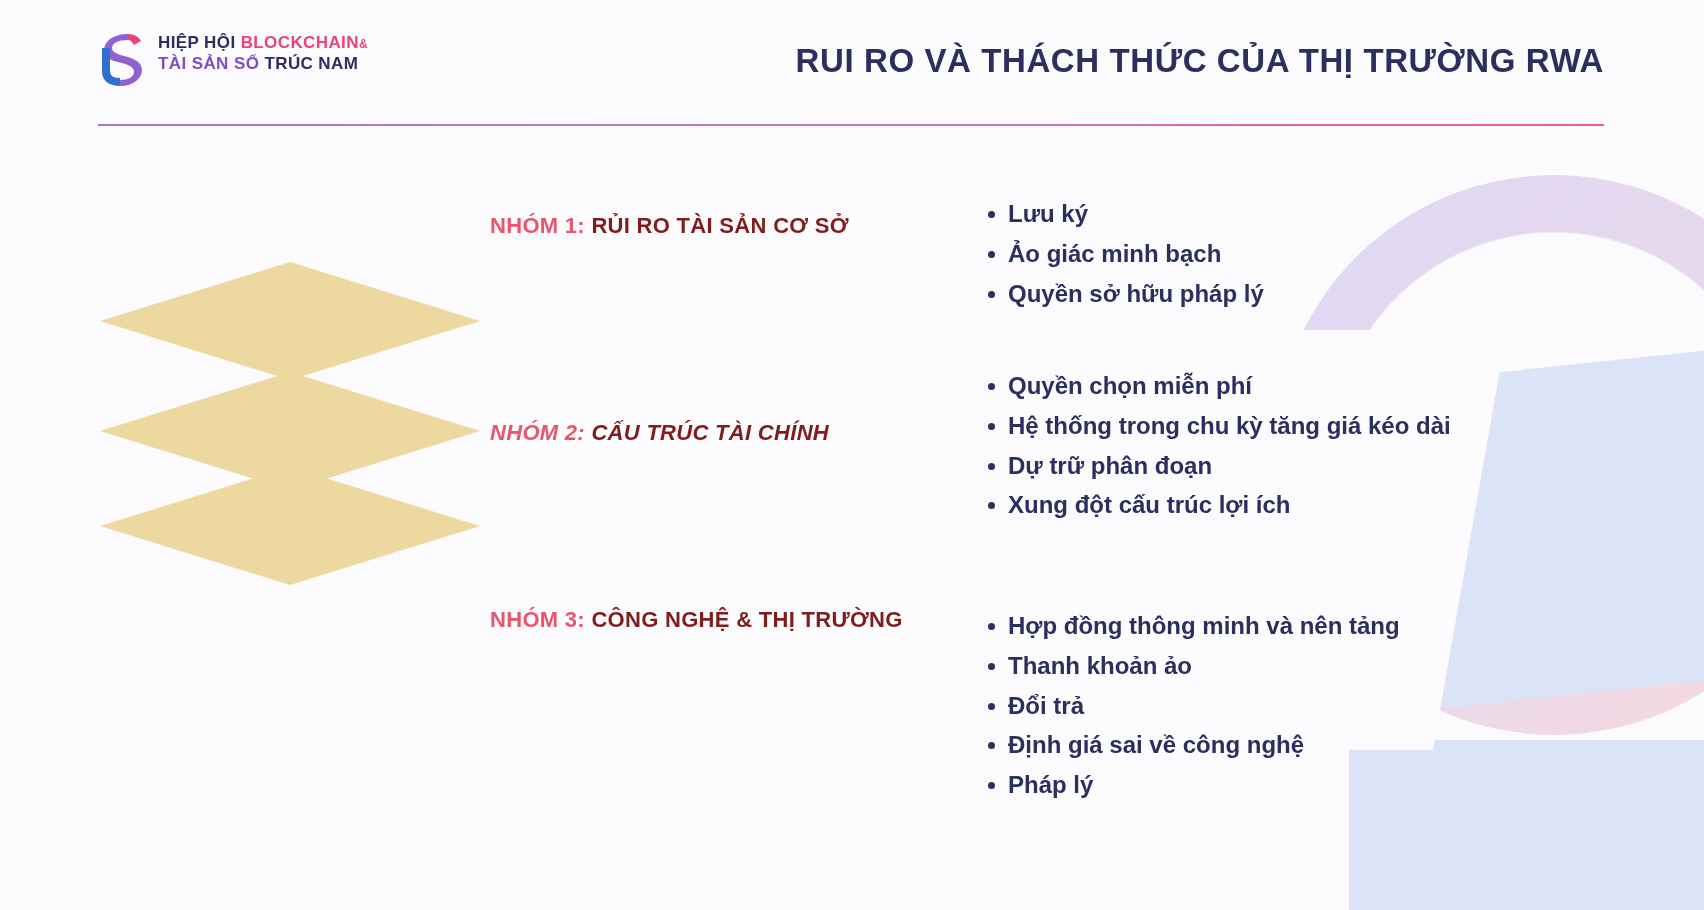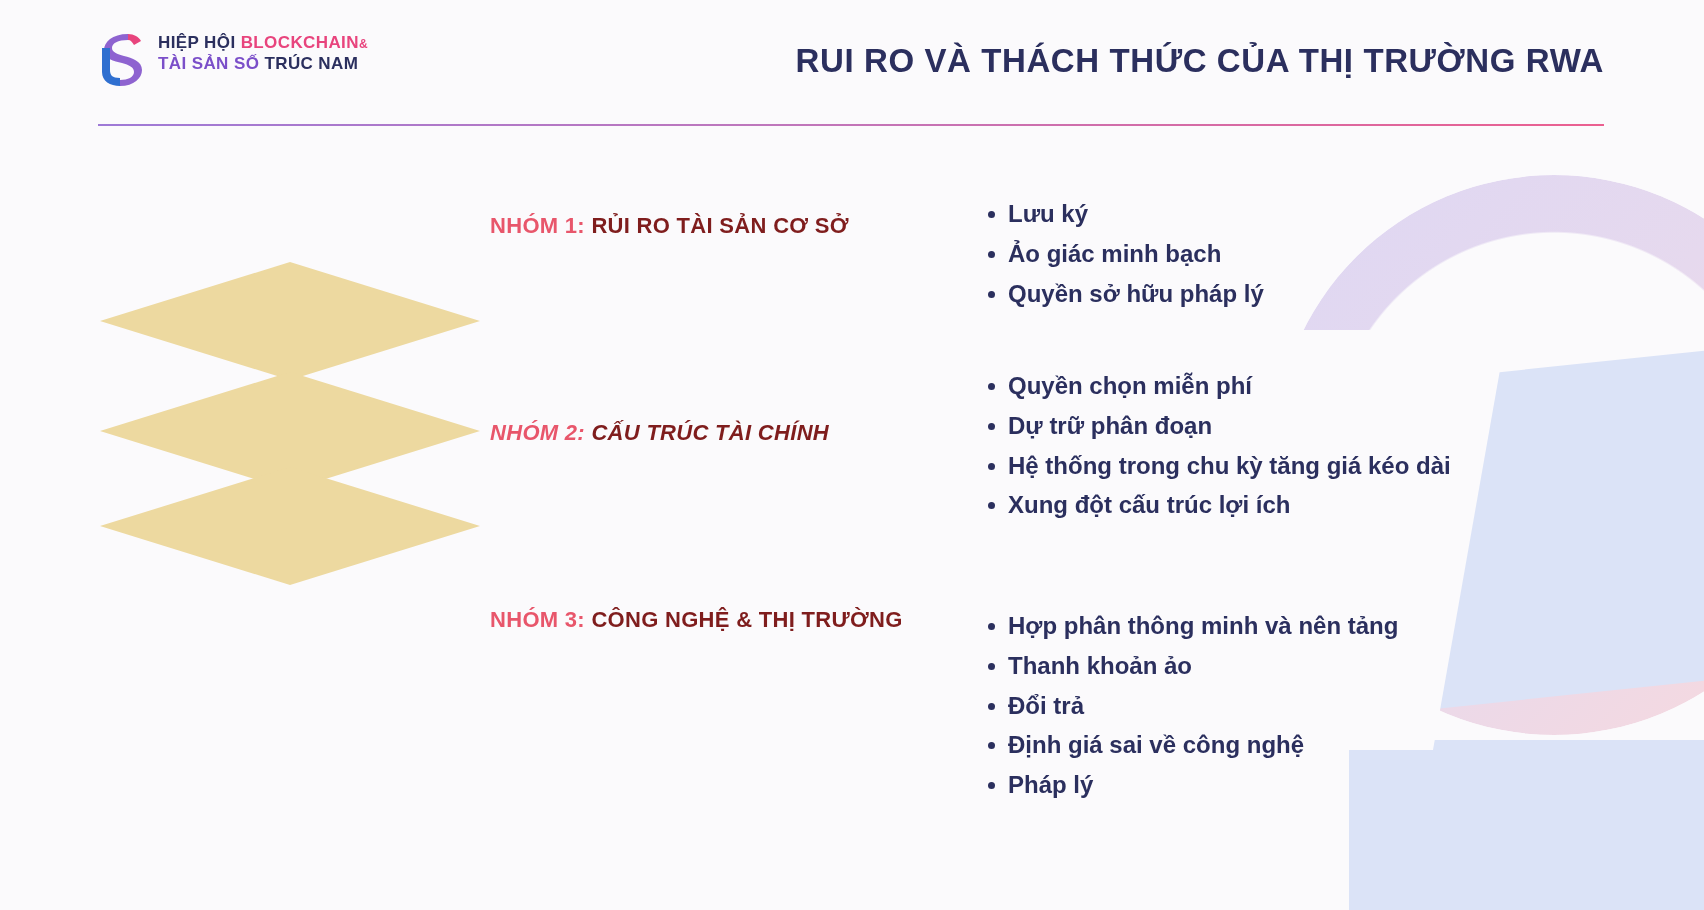--- a/index.html
+++ b/index.html
@@ -238,30 +238,30 @@
     <li>Quyền sở hữu pháp lý</li>
   </ul>
 </div>
 
 <div class="group" id="group-2">
   <div class="gtitle">
     <span>NHÓM 2: </span><span class="accent">CẤU TRÚC TÀI CHÍNH</span>
   </div>
   <ul>
     <li>Quyền chọn miễn phí</li>
+    <li>Hệ thống trong chu kỳ tăng giá kéo dài</li>
     <li>Dự trữ phân đoạn</li>
-    <li>Hệ thống trong chu kỳ tăng giá kéo dài</li>
     <li>Xung đột cấu trúc lợi ích</li>
   </ul>
 </div>
 
 <div class="group" id="group-3">
   <div class="gtitle">
     <span>NHÓM 3: </span><span class="accent">CÔNG NGHỆ &amp; THỊ TRƯỜNG</span>
   </div>
   <ul>
-    <li>Hợp phân thông minh và nên tảng</li>
+    <li>Hợp đồng thông minh và nên tảng</li>
     <li>Thanh khoản ảo</li>
     <li>Đổi trả</li>
     <li>Định giá sai về công nghệ</li>
     <li>Pháp lý</li>
   </ul>
 </div>
 
 </body></html>

